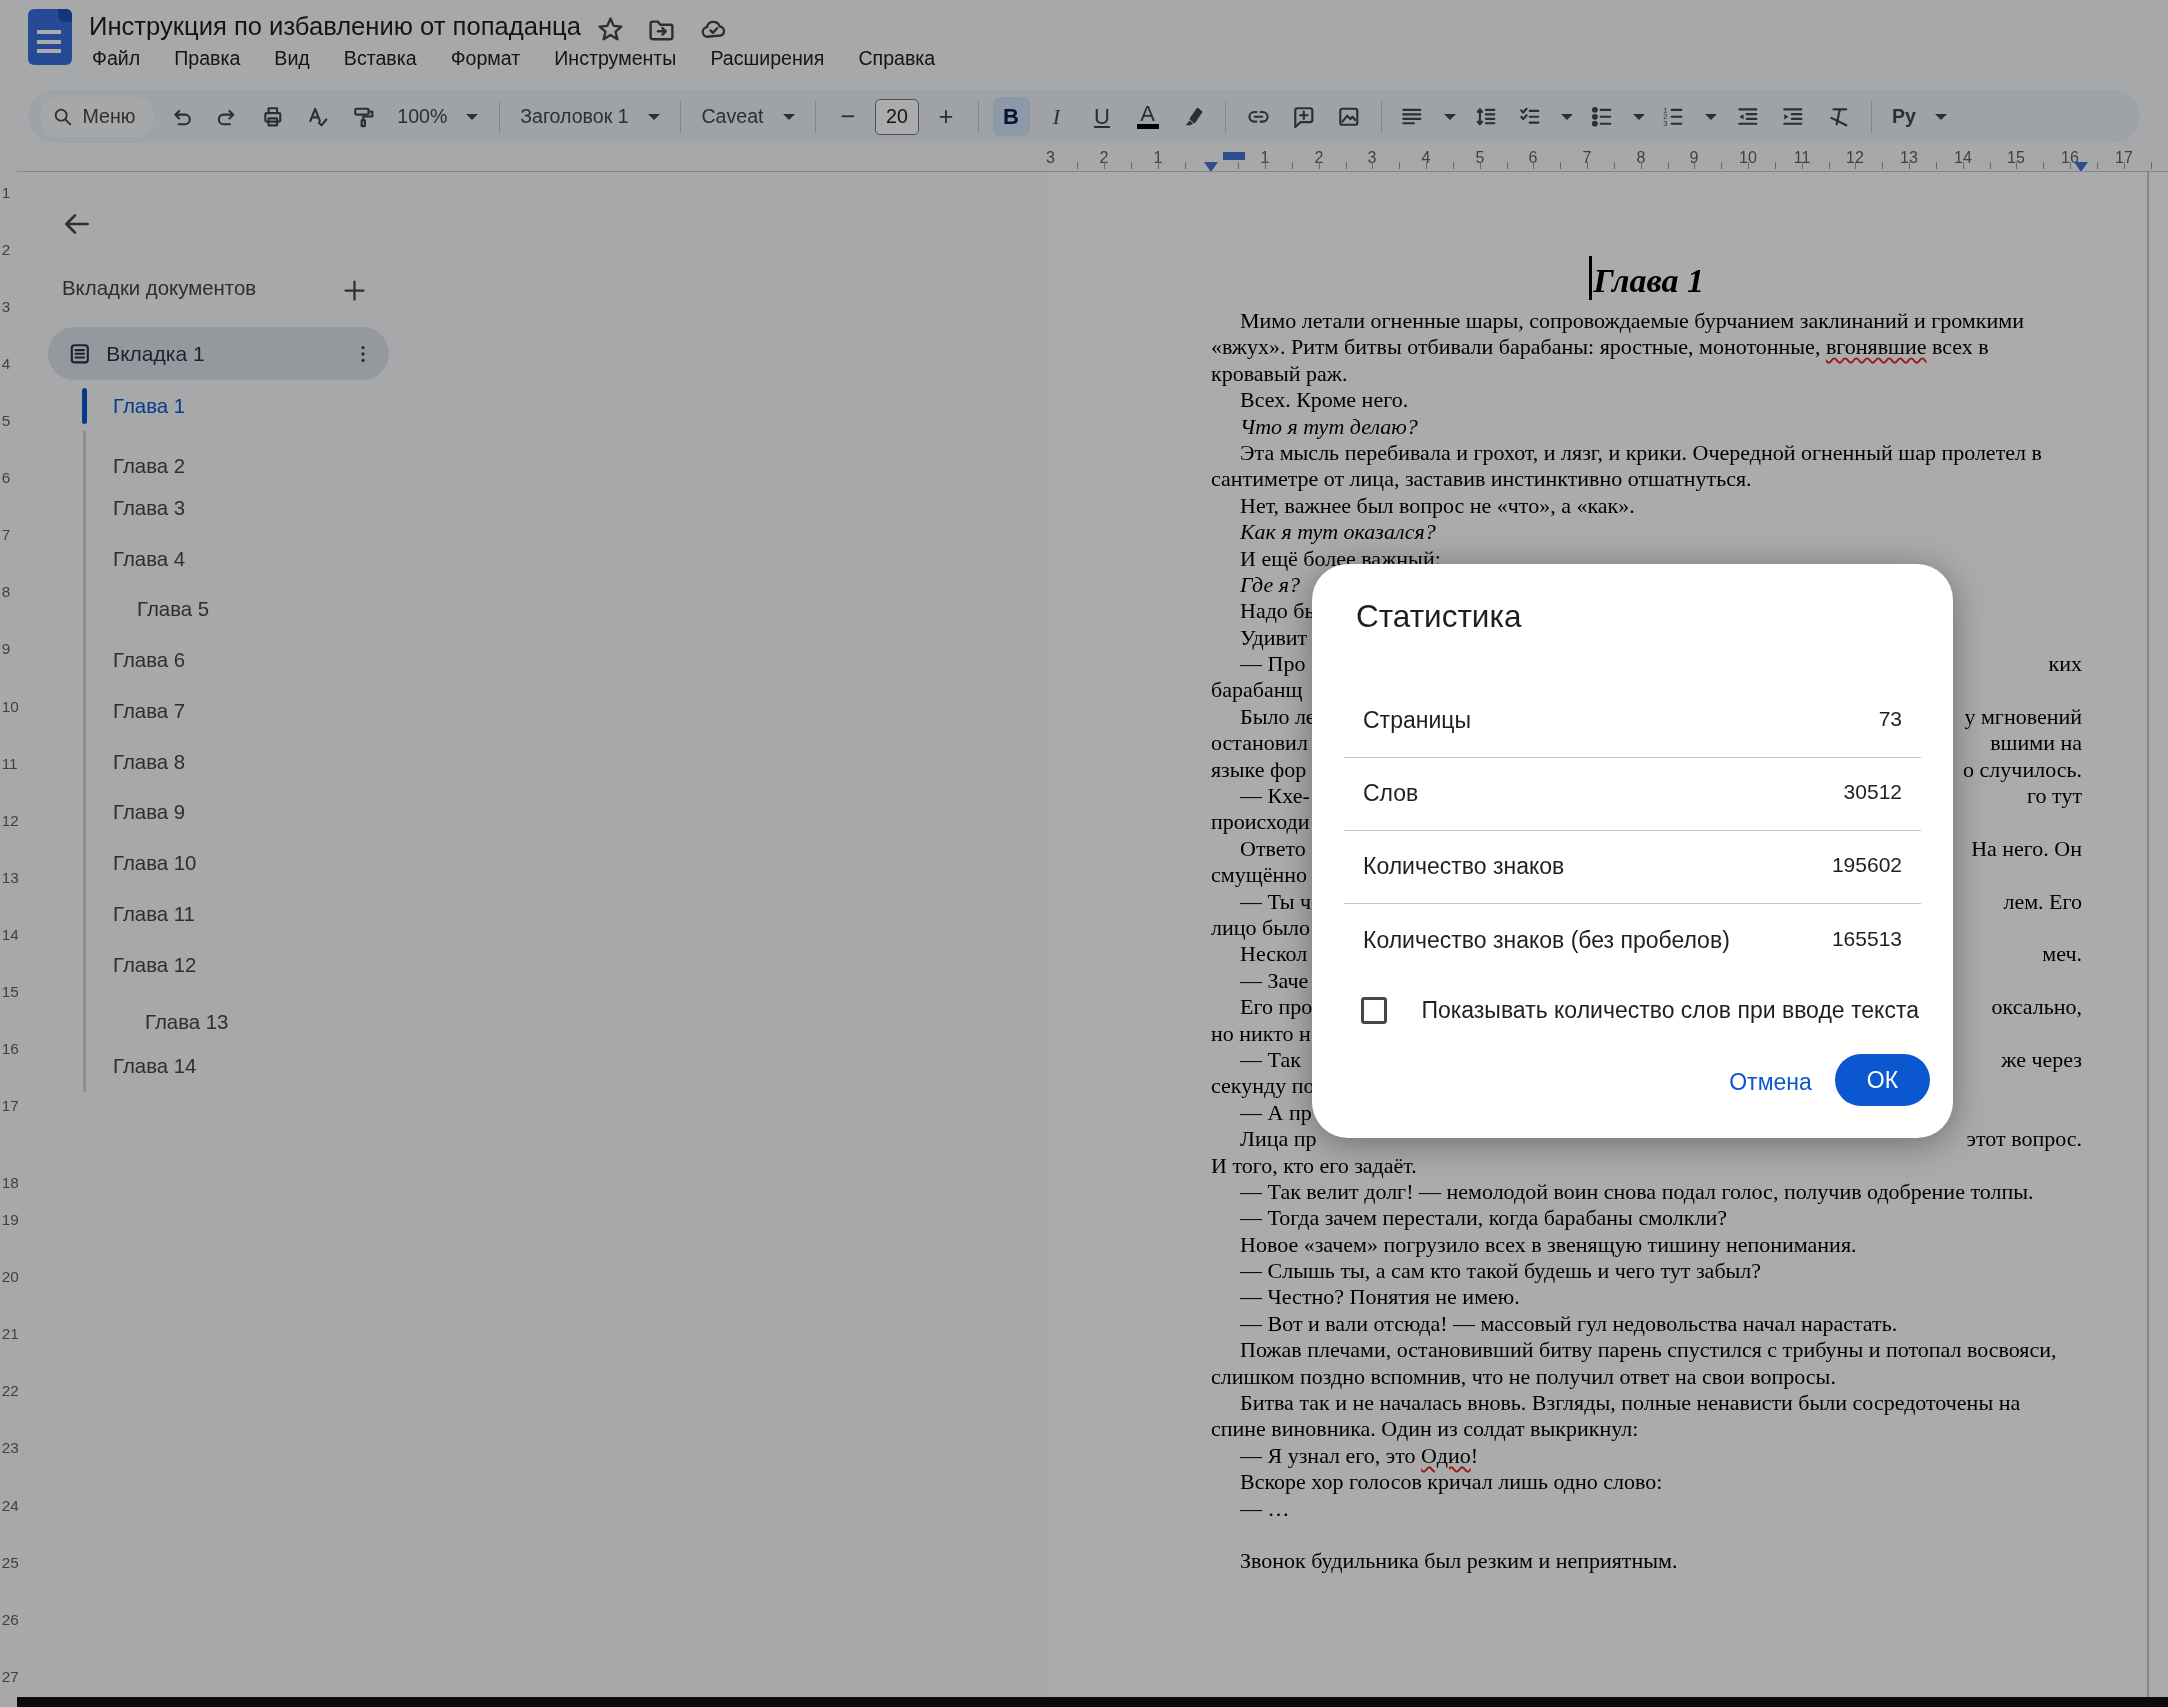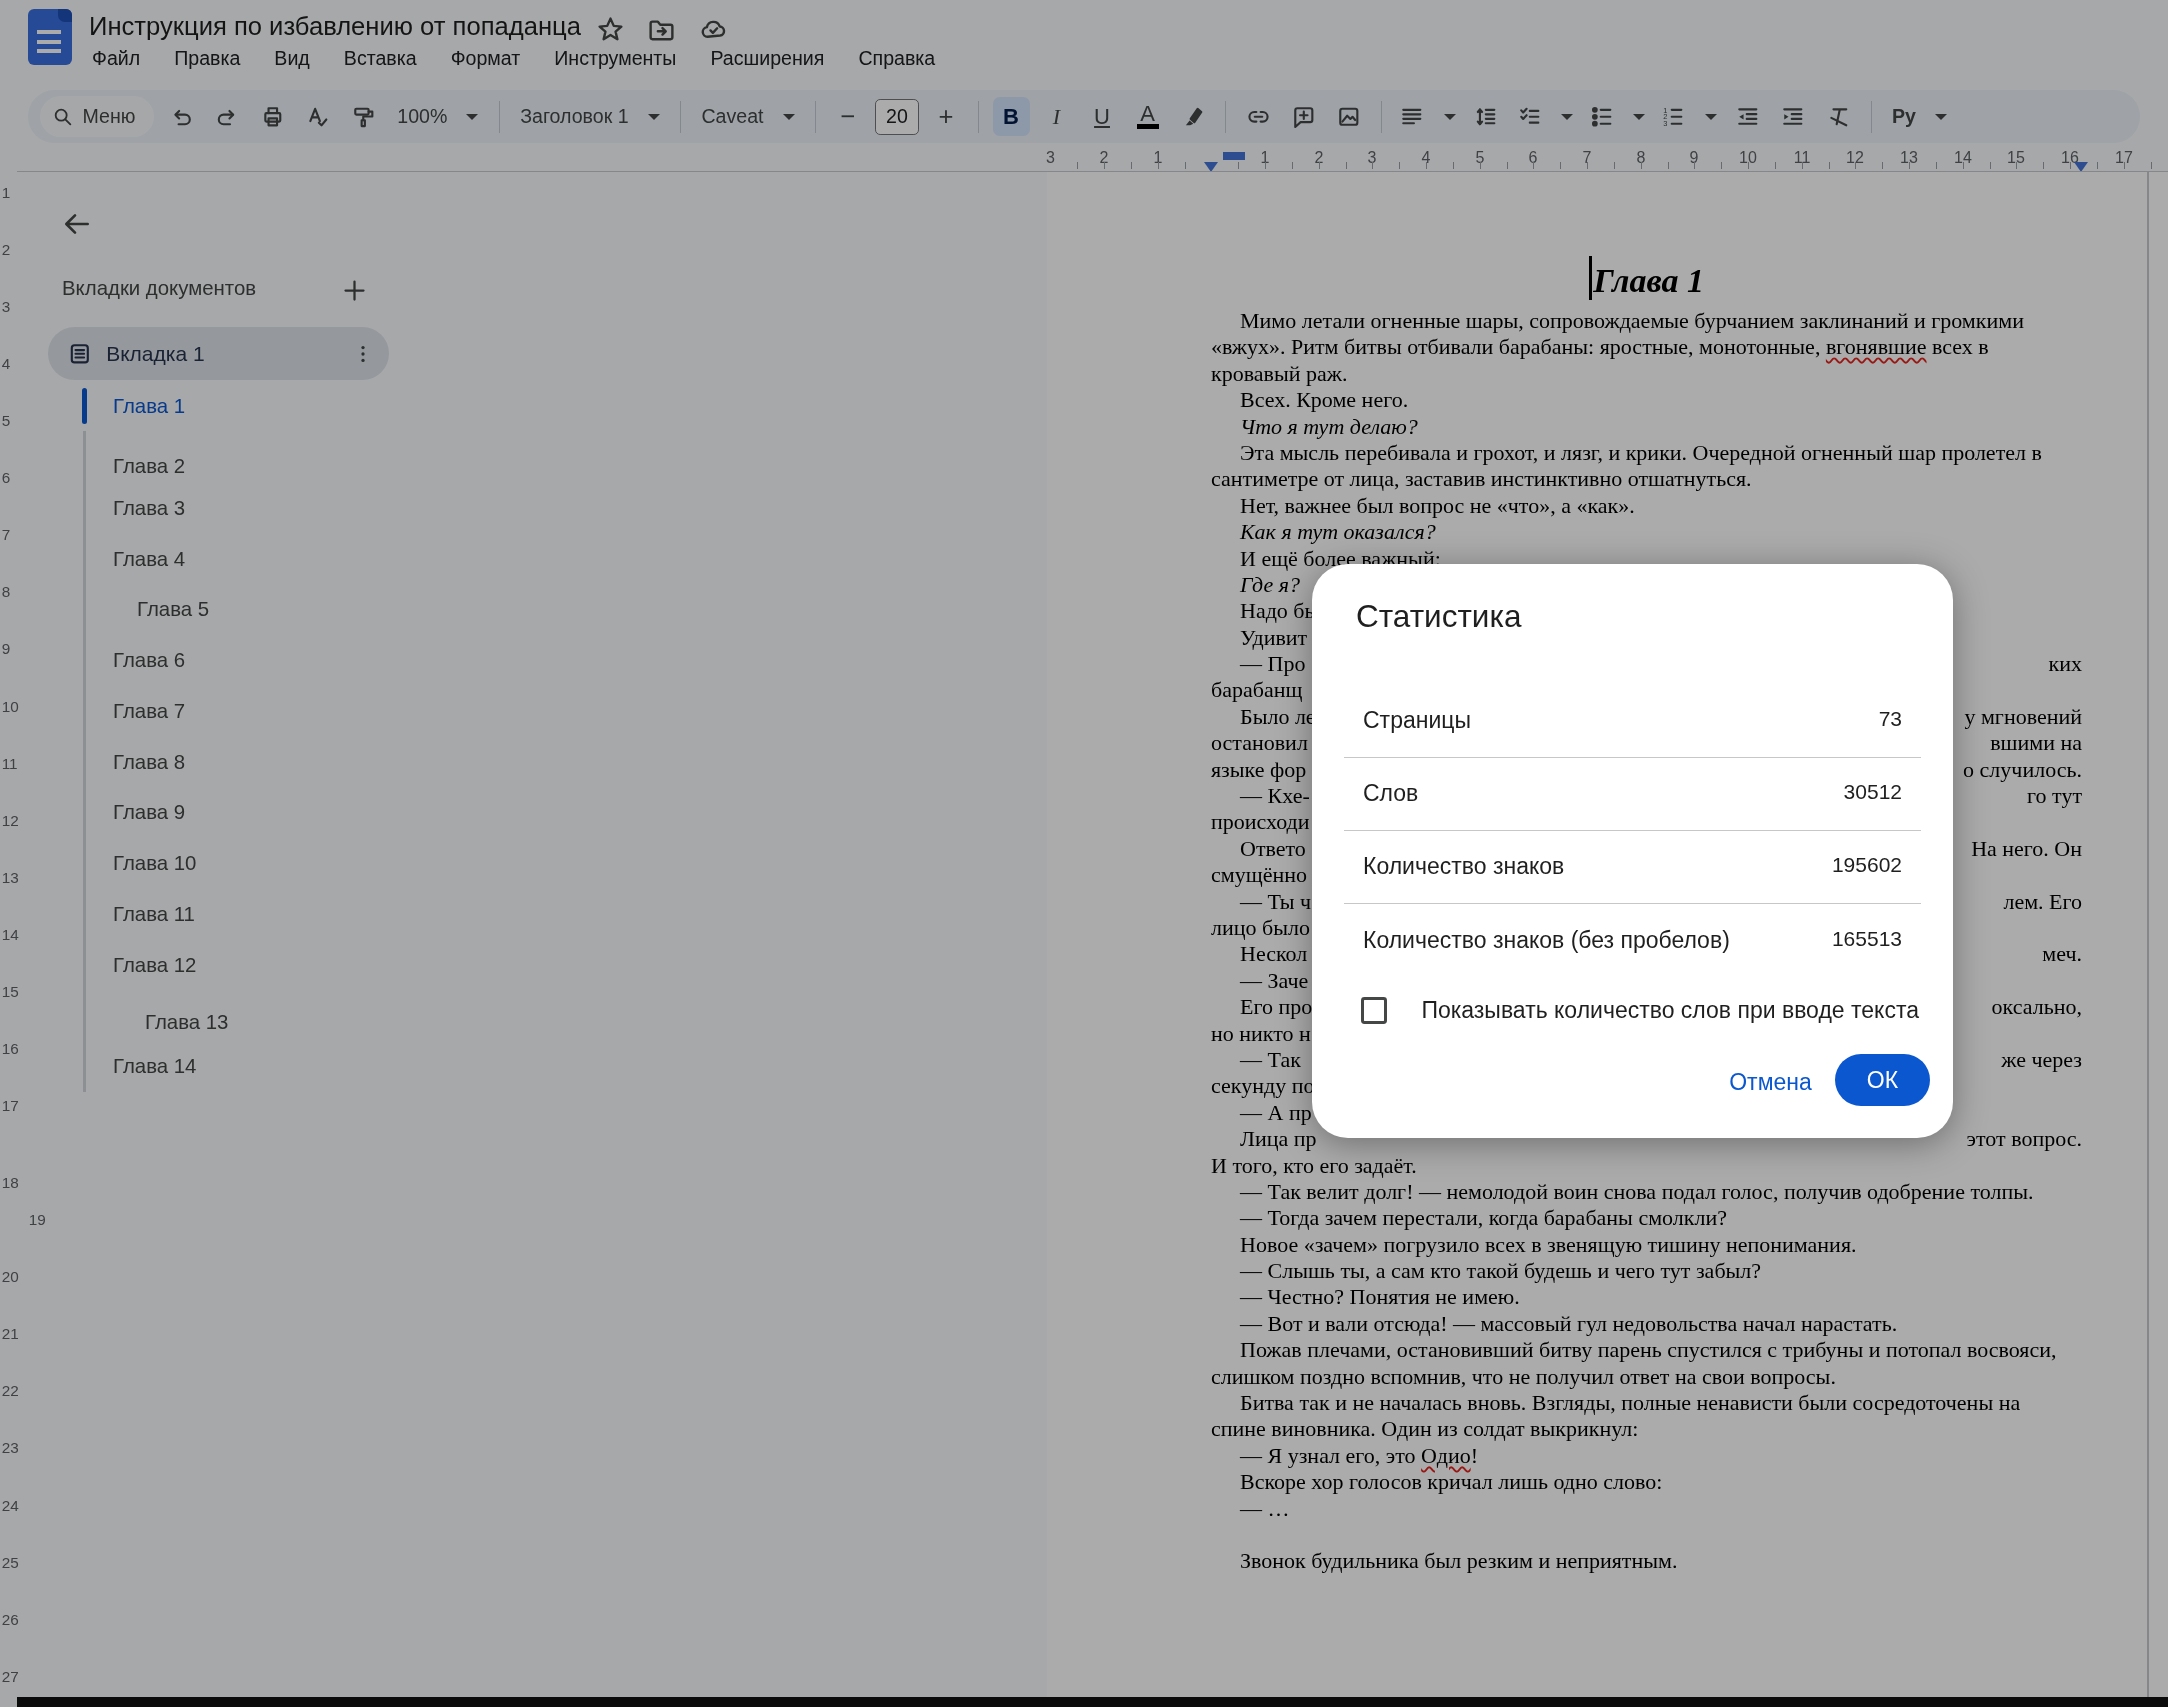--- a/index.html
+++ b/index.html
@@ -378,21 +378,21 @@
       <span class="vnum" style="top: 468px;">9</span>
       <span class="vnum" style="top: 526px;">10</span>
       <span class="vnum" style="top: 583px;">11</span>
       <span class="vnum" style="top: 640px;">12</span>
       <span class="vnum" style="top: 697px;">13</span>
       <span class="vnum" style="top: 754px;">14</span>
       <span class="vnum" style="top: 811px;">15</span>
       <span class="vnum" style="top: 868px;">16</span>
       <span class="vnum" style="top: 925px;">17</span>
       <span class="vnum" style="top: 982px; margin-top: 20px;">18</span>
-      <span class="vnum" style="top: 1039px; margin-left: 27px;">19</span>
+      <span class="vnum" style="top: 1039px;">19</span>
       <span class="vnum" style="top: 1096px;">20</span>
       <span class="vnum" style="top: 1153px;">21</span>
       <span class="vnum" style="top: 1210px;">22</span>
       <span class="vnum" style="top: 1267px;">23</span>
       <span class="vnum" style="top: 1325px;">24</span>
       <span class="vnum" style="top: 1382px;">25</span>
       <span class="vnum" style="top: 1439px;">26</span>
       <span class="vnum" style="top: 1496px;">27</span>
     </div>
 

